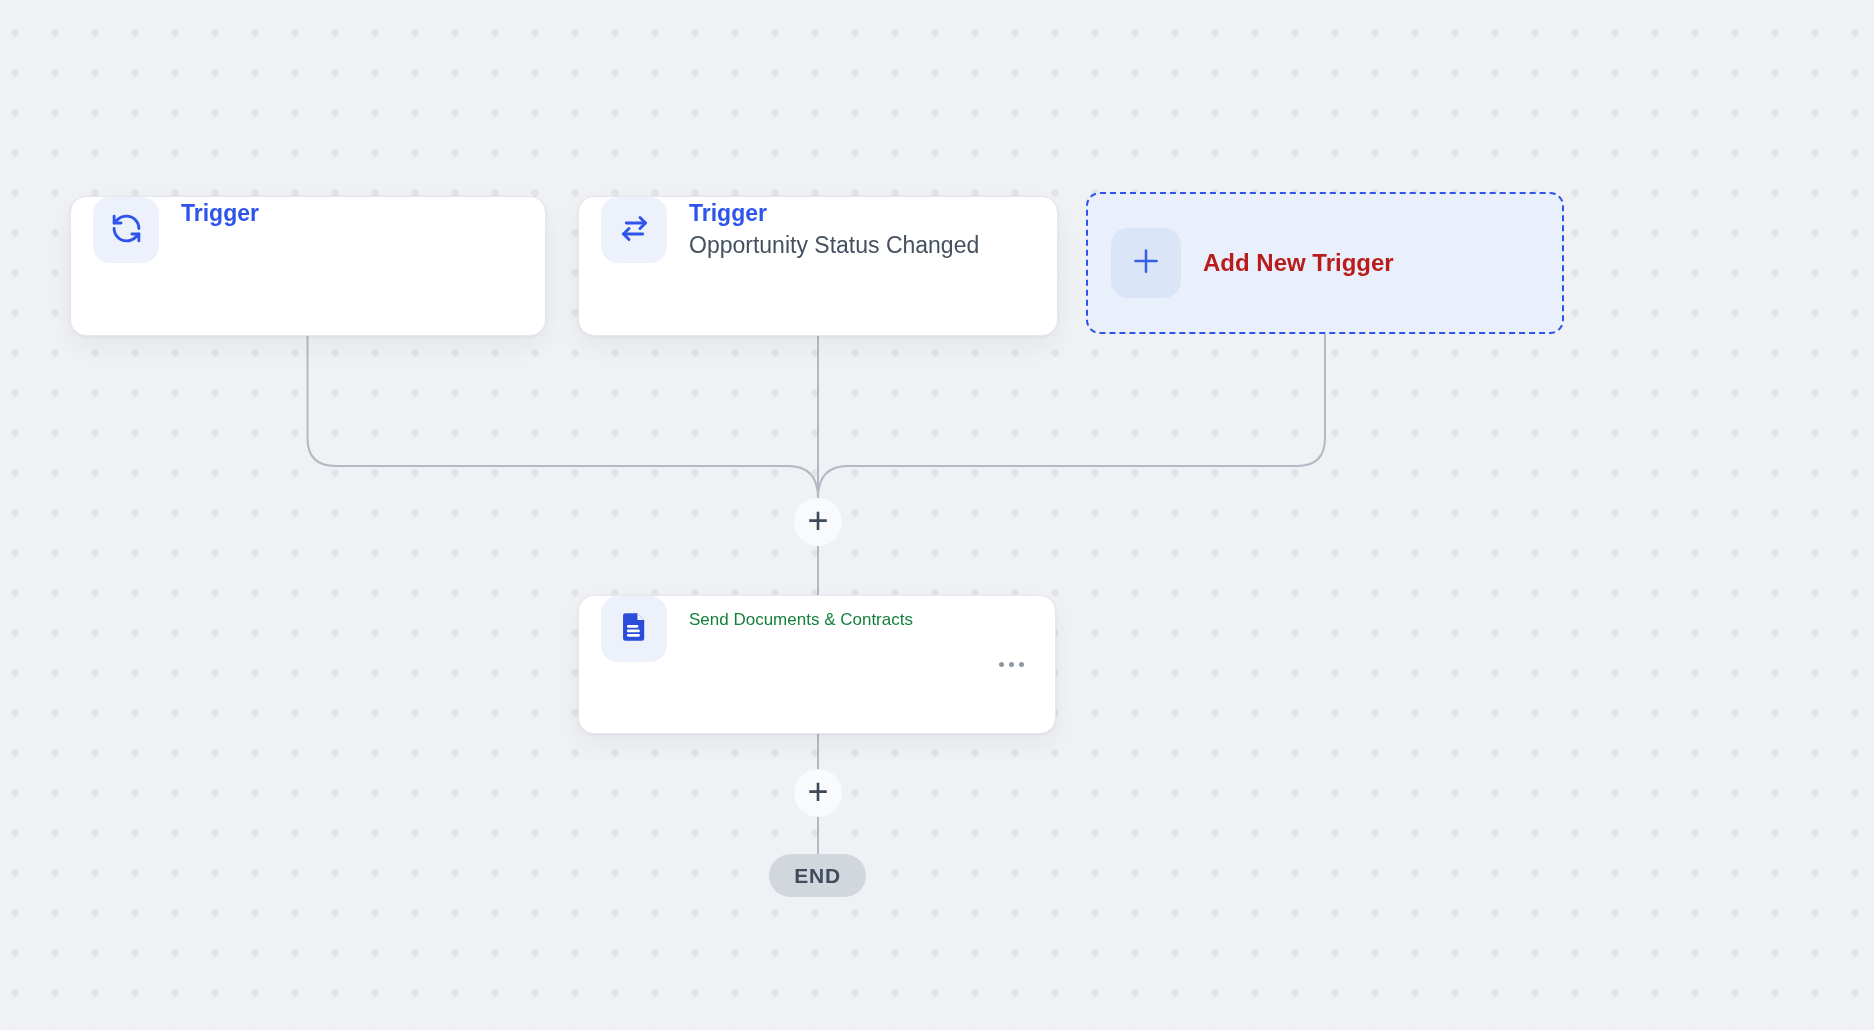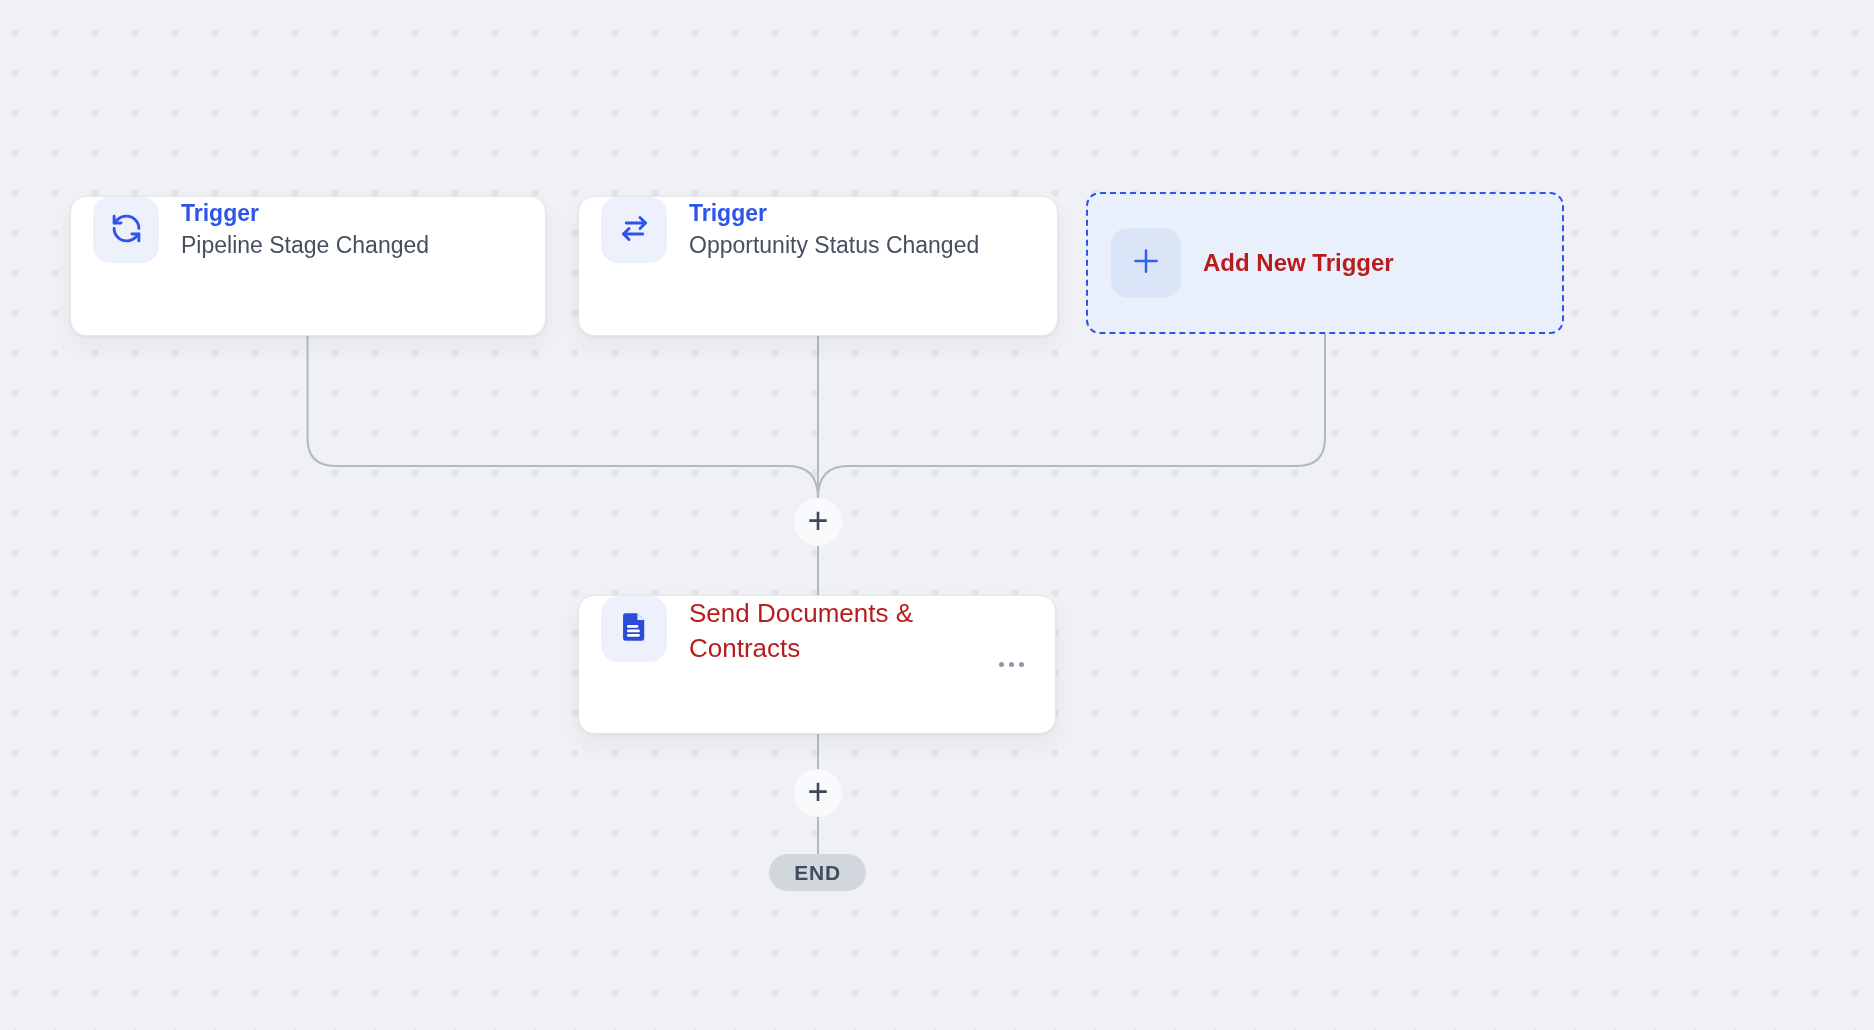--- a/index.html
+++ b/index.html
@@ -50,24 +50,24 @@
     font-weight: 700;
     line-height: 32px;
   }
   .node-title {
     color: #45505f;
     font-size: 23px;
     font-weight: 400;
     line-height: 33px;
   }
   .action-title {
-    color: #b91c1c;
-    font-size: 26px;
+    color: #15803d;
+    font-size: 17px;
     font-weight: 400;
-    line-height: 35px;
+    line-height: 48px;
     max-width: 255px;
   }
   .add-trigger-btn {
     position: absolute;
     left: 1086px; top: 192px;
     width: 478px; height: 142px;
     background: #eaf0fb;
     border: 2px dashed #2f54eb;
     border-radius: 14px;
     display: flex;
@@ -120,21 +120,21 @@
     font-size: 36px;
     font-weight: 300;
     line-height: 1;
     cursor: pointer;
     user-select: none;
   }
   .plus-step span { margin-top: -3px; }
   .end-pill {
     position: absolute;
     left: 769px; top: 854px;
-    width: 97px; height: 37px;
+    width: 97px; height: 43px;
     background: #d2d6dd;
     border-radius: 25px;
     display: flex;
     align-items: center;
     justify-content: center;
     color: #414c5c;
     font-size: 21px;
     font-weight: 700;
     letter-spacing: 0.8px;
   }
@@ -159,21 +159,20 @@
         <svg width="33" height="33" viewBox="0 0 24 24" fill="none" stroke="#2f54eb" stroke-width="2.1" stroke-linecap="round" stroke-linejoin="round">
           <path d="M21 12a9 9 0 0 0-9-9 9.75 9.75 0 0 0-6.74 2.74L3 8"></path>
           <path d="M3 3v5h5"></path>
           <path d="M3 12a9 9 0 0 0 9 9 9.75 9.75 0 0 0 6.74-2.74L21 16"></path>
           <path d="M21 21v-5h-5"></path>
         </svg>
       </span>
     </div>
     <div class="node-text">
       <div class="node-badge">Trigger</div>
-      <div class="node-title">Pipeline Stage Changed</div>
     </div>
   </div>
 
   <div class="node-card" style="left:578px; top:196px; width:480px; height:140px;">
     <div class="icon-chip">
       <span>
         <svg width="33" height="33" viewBox="0 0 24 24" fill="none" stroke="#2f54eb" stroke-width="2.1" stroke-linecap="round" stroke-linejoin="round">
           <path d="M16 4l4 4-4 4"></path>
           <path d="M20 8H6"></path>
           <path d="M8 20l-4-4 4-4"></path>

